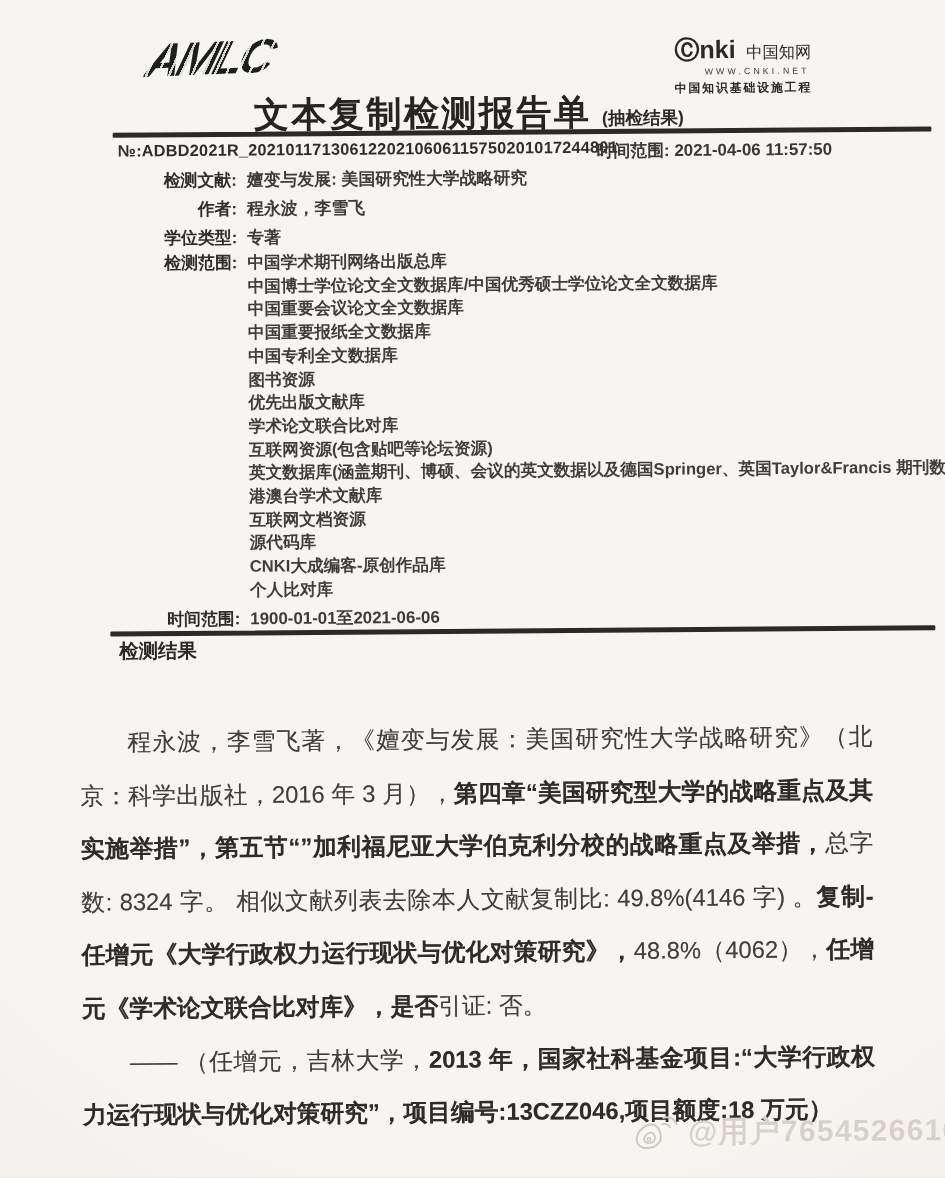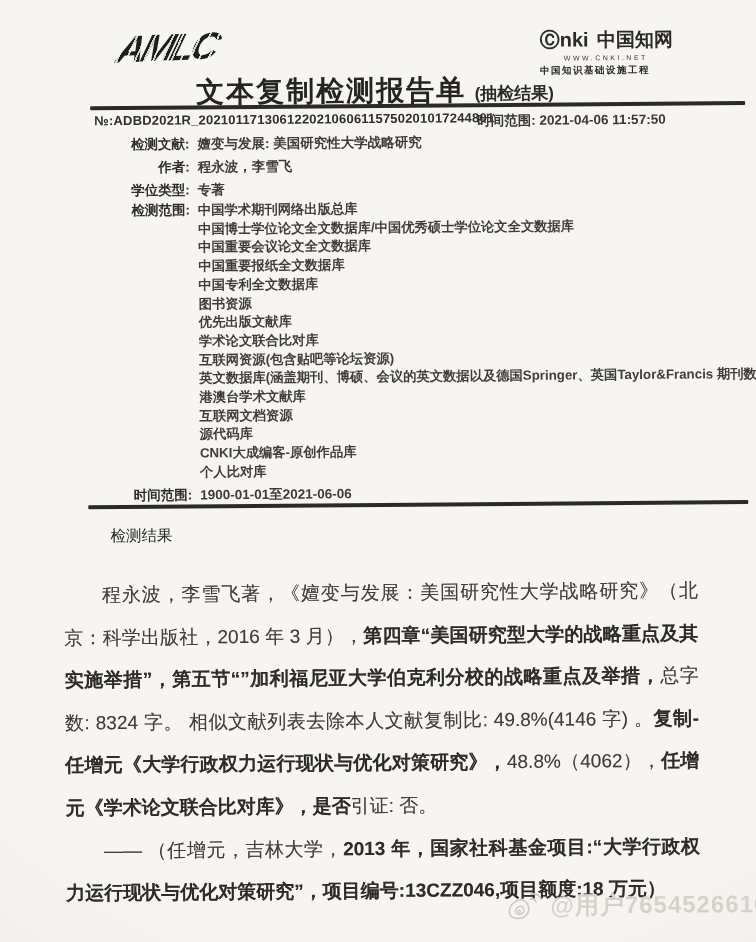--- a/index.html
+++ b/index.html
@@ -23,48 +23,48 @@
     transform:skewX(-18deg) rotate(-2deg);
     font-weight:bold;font-style:italic;font-size:38px;letter-spacing:-3px;
     color:#1e1e1e;line-height:46px;overflow:hidden;
   }
   .amlc-logo::after{
     content:"";position:absolute;inset:0;
     background:repeating-linear-gradient(100deg, rgba(246,245,242,0) 0 7px, rgba(246,245,242,.85) 7px 9px);
   }
   .cnki-logo{position:absolute;left:543px;top:28px;width:180px;text-align:left;color:#2a2927;}
   .cnki-brand{font-weight:bold;font-size:20px;letter-spacing:0;text-align:center;}
-  .cnki-cn{font-weight:bold;font-size:19px;margin-left:4px;margin-top:35px;}
+  .cnki-cn{font-weight:normal;font-size:13px;margin-left:4px;margin-top:35px;}
   .cnki-url{font-size:7px;letter-spacing:2.5px;margin-top:1px;margin-left:24px;color:#3a3836;}
   .cnki-sub{font-weight:bold;font-size:9.5px;letter-spacing:1.5px;margin-top:3px;}
   
   .title-row{position:absolute;left:0;top:72px;width:100%;text-align:center;white-space:nowrap;}
   .title-row h1{
     display:inline;margin:0;font-size:28px;font-weight:bold;color:#252422;letter-spacing:2px;
   }
-  .title-suffix{font-size:17px;font-weight:bold;color:#2b2a28;margin-left:4px;}
+  .title-suffix{font-size:14px;font-weight:bold;color:#2b2a28;margin-left:4px;}
   .rule{position:absolute;background:#2b2a27;border-radius:1px;}
   .rule-title{left:93px;top:104px;width:655px;height:4px;}
   .rule-section{left:88px;top:503px;width:660px;height:3.5px;}
   
   .no-row{position:absolute;left:97px;top:111px;width:640px;font-size:13px;}
   .report-no{font-weight:bold;color:#2f2e2c;letter-spacing:.2px;}
   .check-time{position:absolute;left:383px;top:2px;font-weight:bold;color:#3a3836;font-size:13.5px;}
   
   .meta{position:absolute;left:0;top:131px;width:730px;}
   .meta-row{display:flex;align-items:flex-start;height:23px;line-height:23px;font-size:13.5px;}
   .meta-label{width:192px;text-align:right;font-weight:bold;color:#2e2d2b;flex:none;}
   .meta-value{margin-left:8px;font-weight:bold;color:#3d3b38;white-space:nowrap;}
   .scope-row{height:auto;}
   .scope-list{margin-left:8px;width:556px;}
   .scope-item{line-height:18.7px;font-size:13.3px;font-weight:bold;color:#403e3b;white-space:nowrap;}
   .scope-row .meta-label{line-height:18.7px;}
   .time-row{margin-top:1px;}
   
-  .result-heading{position:absolute;left:95px;top:509px;margin:15px;font-size:15.5px;font-weight:normal;color:#2a2927;}
+  .result-heading{position:absolute;left:95px;top:509px;margin:0;font-size:15.5px;font-weight:bold;color:#2a2927;}
   .body-text{
     position:absolute;left:63px;top:572px;width:634px;
     font-size:19px;line-height:42.6px;text-align:justify;color:#413f3c;
     text-shadow:0 0 .5px rgba(70,64,58,.45);
   }
   .body-text p{margin:0;text-indent:38px;}
   .body-text b{color:#2d2c2a;}
   
   .watermark{
     position:absolute;left:503px;top:891px;display:flex;align-items:center;

